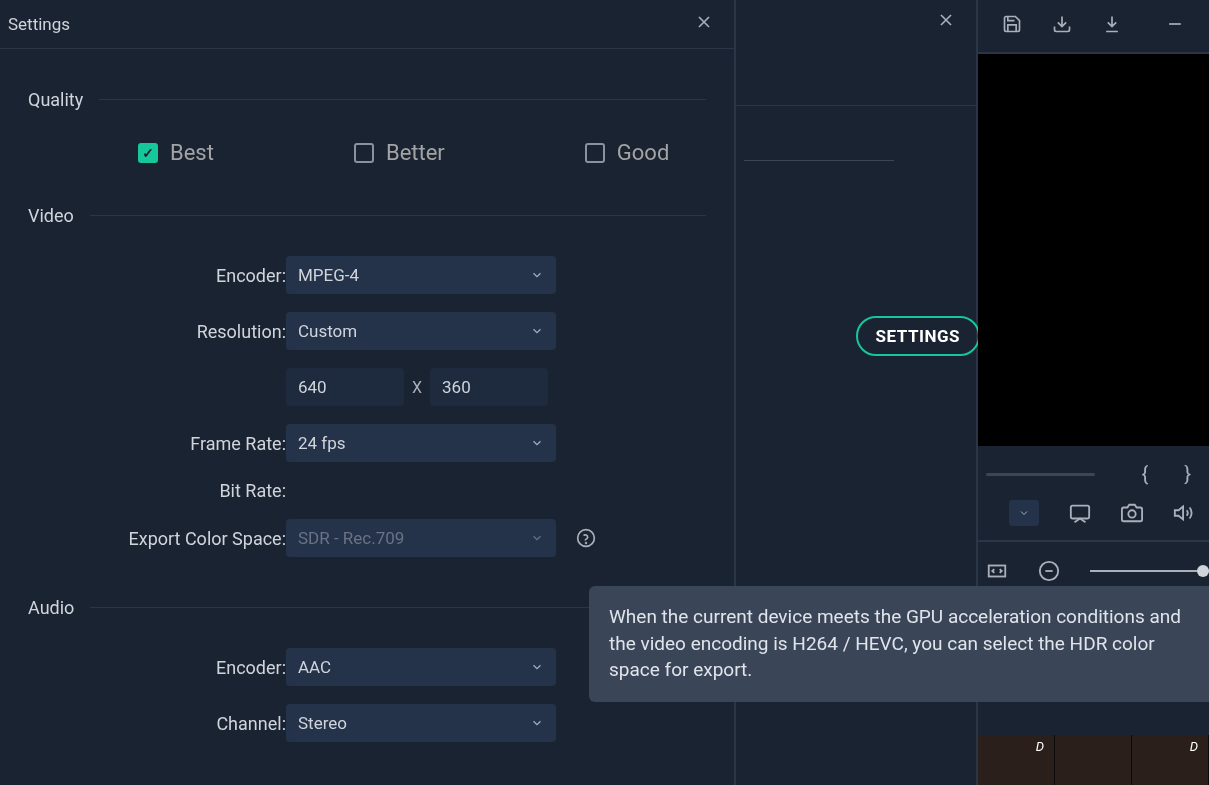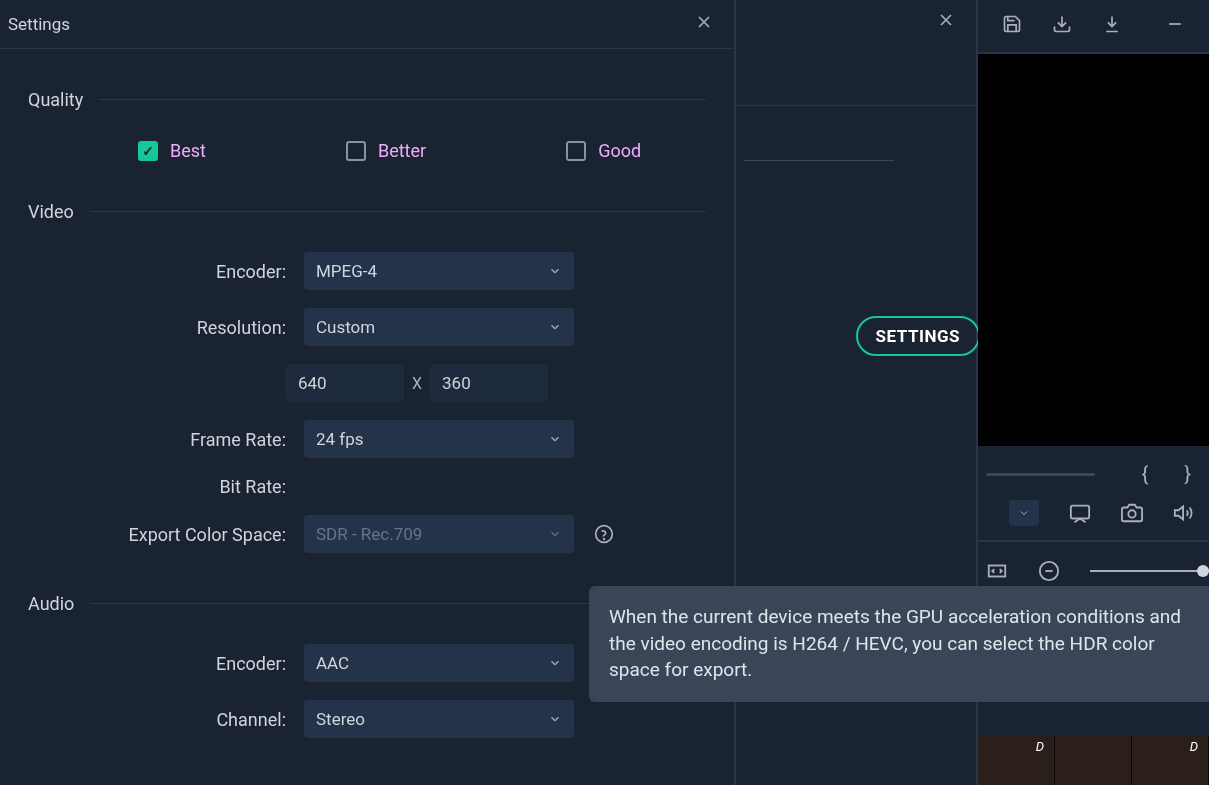--- a/index.html
+++ b/index.html
@@ -58,21 +58,21 @@
 .checkbox.checked {
   background: #16c79a;
   border-color: #16c79a;
 }
 .checkbox.checked::after {
   content: "✓";
   color: #1a2332;
   font-size: 14px;
   font-weight: bold;
 }
-.checkbox-label { font-size: 18px; color: #f0abfc; }
+.checkbox-label { font-size: 22px; color: #a3a3a3; }
 .field-row {
   display: flex;
   align-items: center;
   margin-bottom: 18px;
 }
 .field-label {
   width: 258px;
   text-align: right;
   padding-right: 0;
   font-size: 18px;
@@ -84,21 +84,20 @@
   background: #24324a;
   border: none;
   border-radius: 4px;
   display: flex;
   align-items: center;
   justify-content: space-between;
   padding: 0 12px;
   cursor: pointer;
   color: #d0d4db;
   font-size: 17px;
-  margin-left: 18px;
 }
 .select.disabled { color: #6a7385; }
 .chevron { display:flex; }
 .chevron svg { width: 14px; height: 14px; }
 .res-inputs {
   display: flex;
   align-items: center;
   gap: 8px;
 }
 .input {

